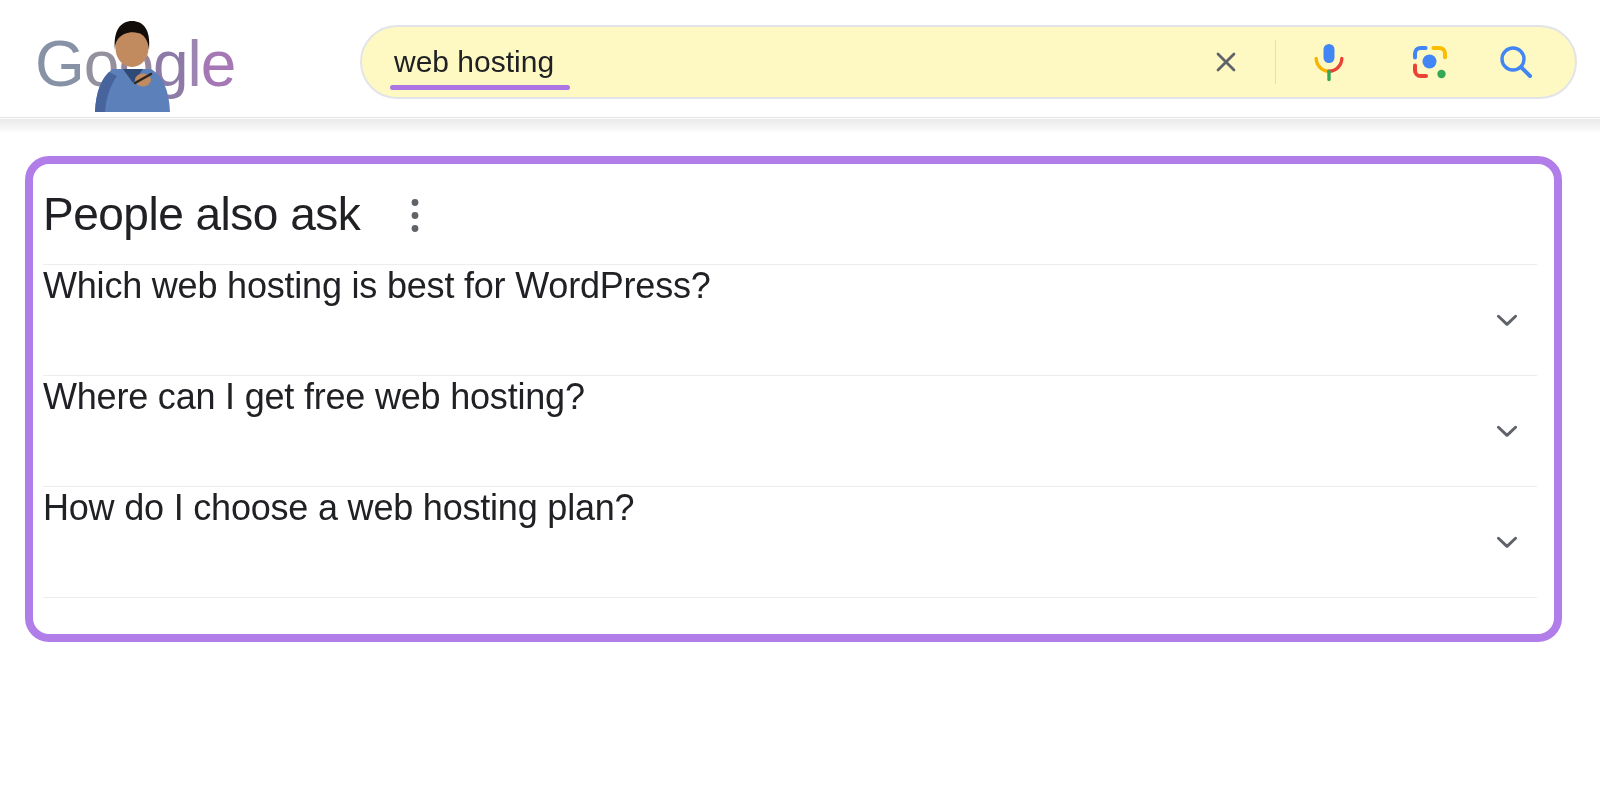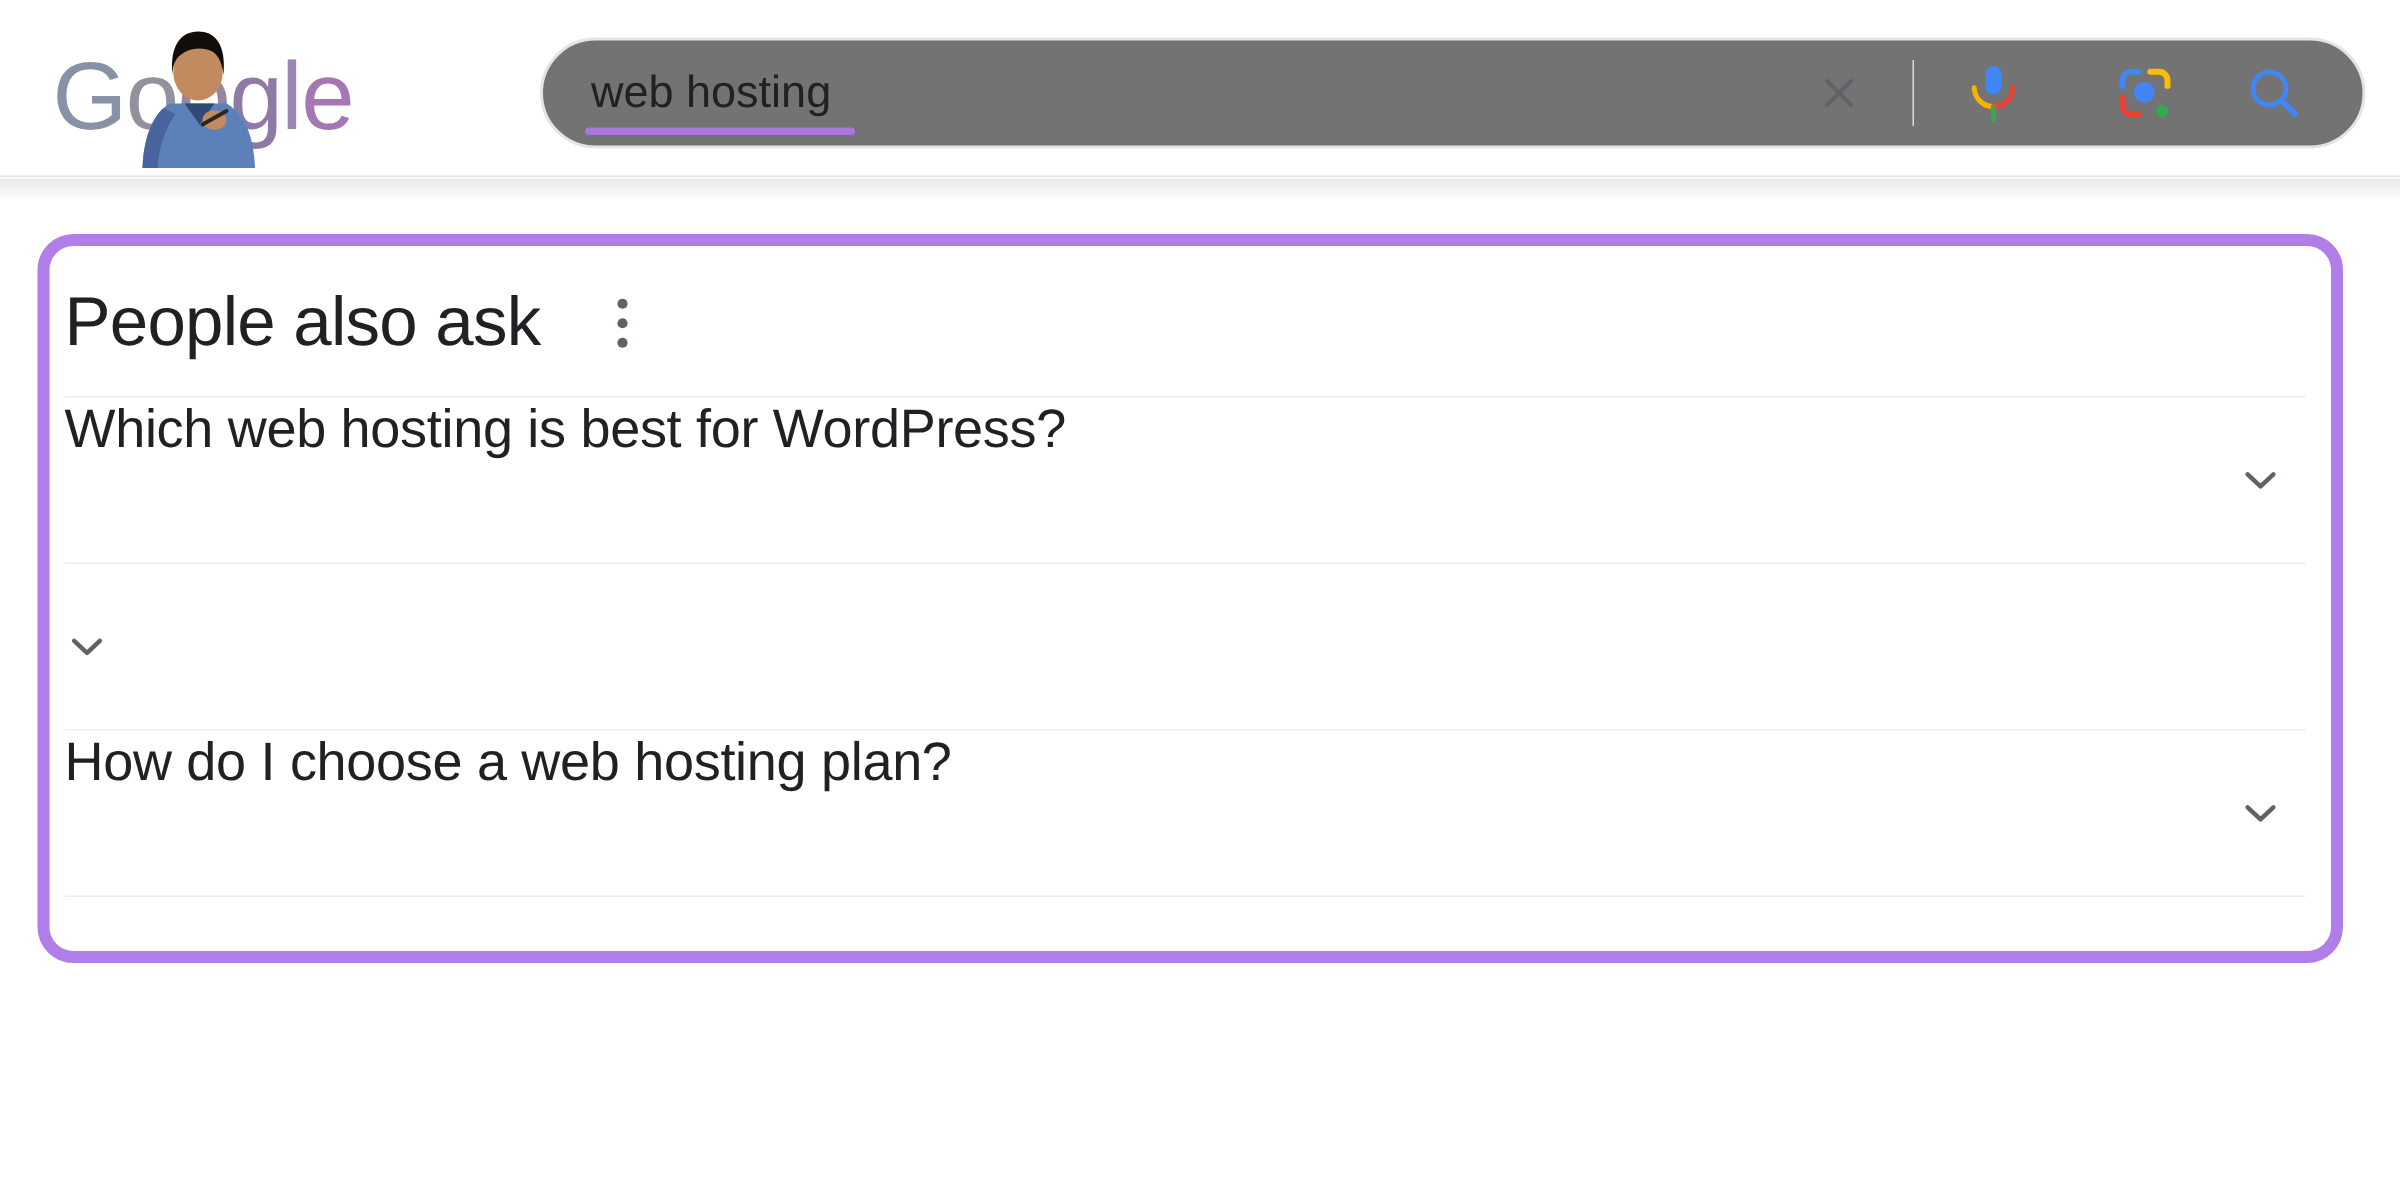--- a/index.html
+++ b/index.html
@@ -27,21 +27,21 @@
     z-index: 1;
   }
   .logo { position: absolute; left: 35px; top: 10px; width: 212px; height: 104px; cursor: pointer; }
   .logo svg { display: block; }
 
   .search-pill {
     position: absolute; left: 360px; top: 25px;
     width: 1217px; height: 74px;
     border: 2px solid #e2e4e9;
     border-radius: 37px;
-    background: #737373;
+    background: #fef9c3;
   }
   .search-input {
     position: absolute; left: 30px; top: 0;
     width: 760px; height: 70px;
     border: none; outline: none;
     font-family: "Liberation Sans", sans-serif;
     font-size: 30px; color: #202124;
     background: transparent;
   }
   .query-underline {
@@ -189,20 +189,21 @@
       <span class="chev">
         <svg width="30" height="30" viewBox="0 0 28 28">
             <path d="M6 10.5 L14 18 L22 10.5" stroke="#5f6368" stroke-width="2.8" fill="none" stroke-linecap="round" stroke-linejoin="round"></path>
           </svg>
       </span>
     </div>
 
     <div class="divider"></div>
 
     <div class="paa-row">
+      <span class="paa-q">Where can I get free web hosting?</span>
       <span class="chev">
         <svg width="30" height="30" viewBox="0 0 28 28">
             <path d="M6 10.5 L14 18 L22 10.5" stroke="#5f6368" stroke-width="2.8" fill="none" stroke-linecap="round" stroke-linejoin="round"></path>
           </svg>
       </span>
     </div>
 
     <div class="divider"></div>
 
     <div class="paa-row">

